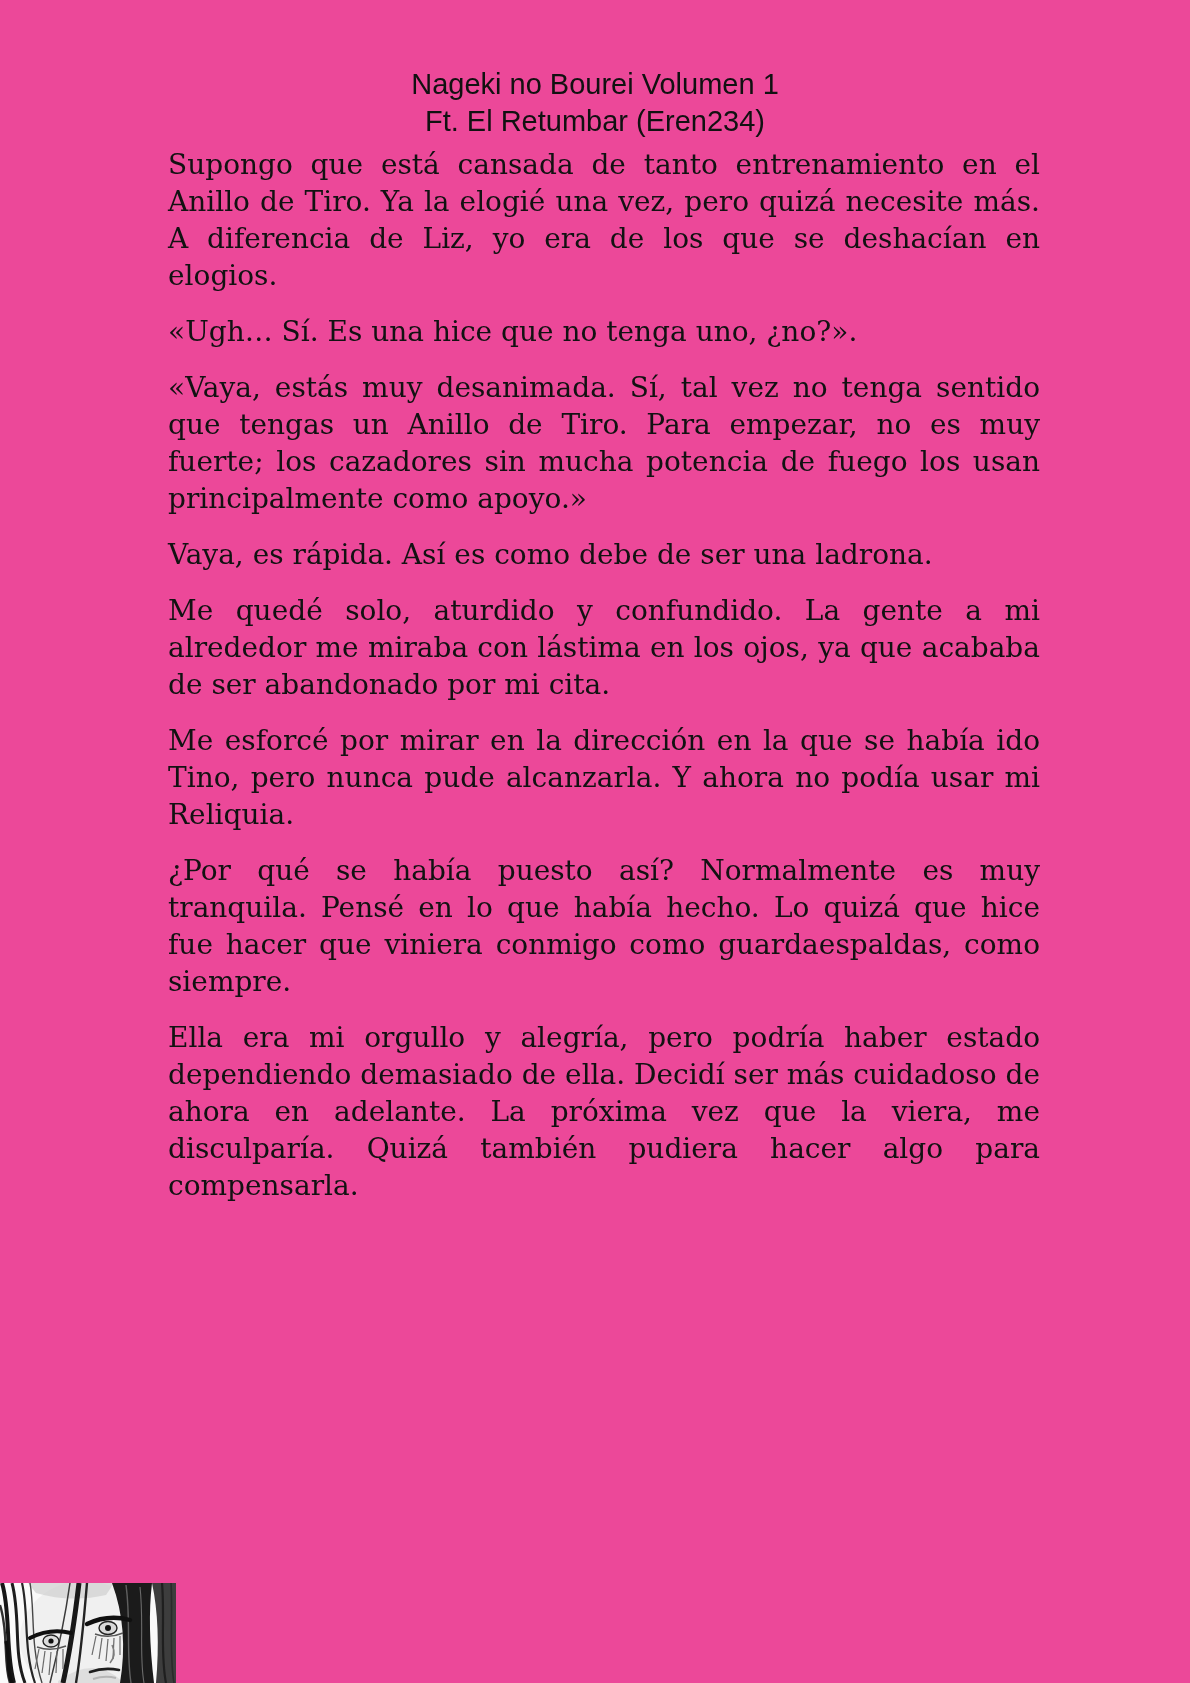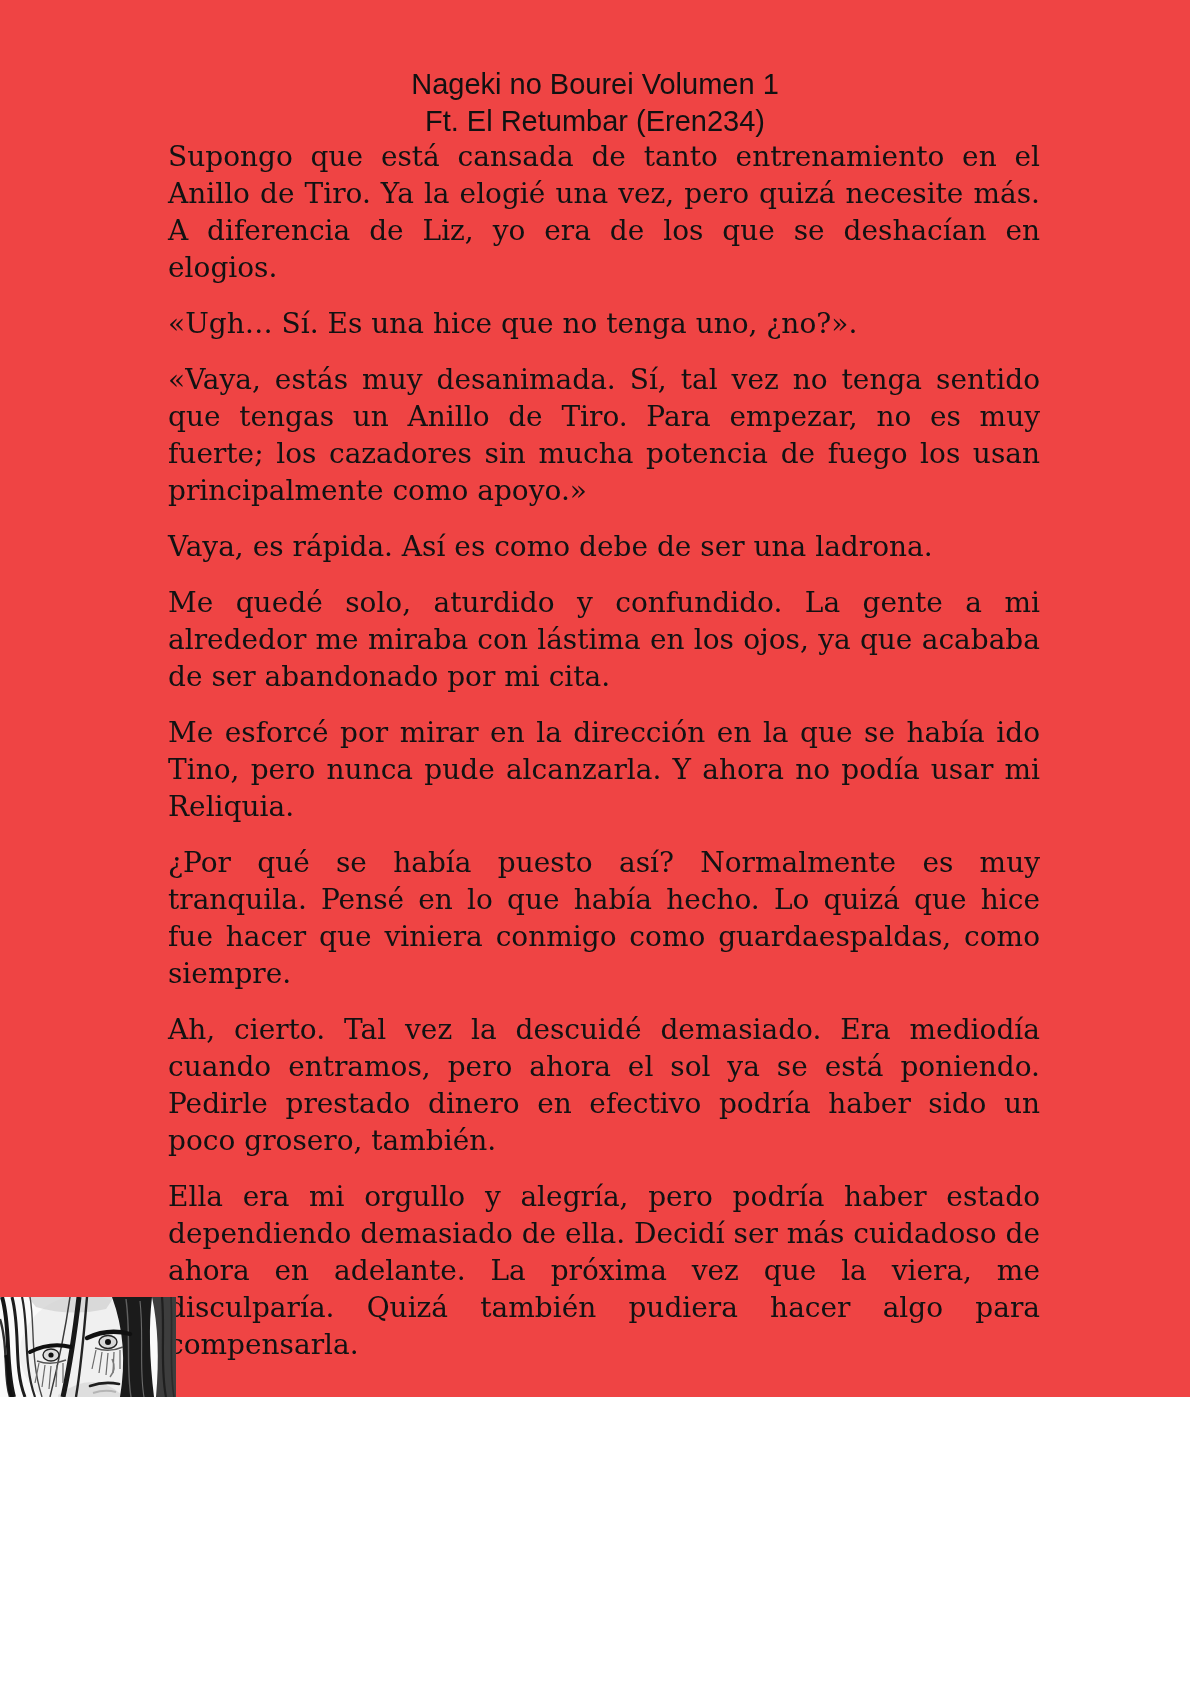--- a/index.html
+++ b/index.html
@@ -3,22 +3,22 @@
 <meta charset="utf-8">
 <style>
   html, body {
     margin: 0;
     padding: 0;
     background: #ffffff;
   }
   .page {
     position: relative;
     width: 1190px;
-    height: 1397px;
-    background: #ef4444;
+    height: 1683px;
+    background: #ec4899;
     overflow: hidden;
     color: #0c0c0c;
   }
   .title-block {
     position: absolute;
     top: 66px;
     left: 0;
     width: 100%;
     text-align: center;
     font-family: "Liberation Sans", sans-serif;
@@ -32,21 +32,21 @@
     top: 138px;
     left: 168px;
     width: 872px;
     font-family: "DejaVu Serif", serif;
     font-size: 28px;
     line-height: 37px;
     text-align: justify;
     color: #121212;
   }
   .body-text p {
-    margin: 0 0 19px 0;
+    margin: 8px 0 19px 0;
   }
   .footer-art {
     position: absolute;
     left: 0;
     bottom: 0;
     margin: 0;
     width: 176px;
     height: 100px;
     line-height: 0;
   }
@@ -62,21 +62,20 @@
   </header>
 
   <main class="body-text">
       <p>Supongo que está cansada de tanto entrenamiento en el Anillo de Tiro. Ya la elogié una vez, pero quizá necesite más. A diferencia de Liz, yo era de los que se deshacían en elogios.</p>
       <p>«Ugh… Sí. Es una hice que no tenga uno, ¿no?».</p>
       <p>«Vaya, estás muy desanimada. Sí, tal vez no tenga sentido que tengas un Anillo de Tiro. Para empezar, no es muy fuerte; los cazadores sin mucha potencia de fuego los usan principalmente como apoyo.»</p>
       <p>Vaya, es rápida. Así es como debe de ser una ladrona.</p>
       <p>Me quedé solo, aturdido y confundido. La gente a mi alrededor me miraba con lástima en los ojos, ya que acababa de ser abandonado por mi cita.</p>
       <p>Me esforcé por mirar en la dirección en la que se había ido Tino, pero nunca pude alcanzarla. Y ahora no podía usar mi Reliquia.</p>
       <p>¿Por qué se había puesto así? Normalmente es muy tranquila. Pensé en lo que había hecho. Lo quizá que hice fue hacer que viniera conmigo como guardaespaldas, como siempre.</p>
-      <p>Ah, cierto. Tal vez la descuidé demasiado. Era mediodía cuando entramos, pero ahora el sol ya se está poniendo. Pedirle prestado dinero en efectivo podría haber sido un poco grosero, también.</p>
       <p>Ella era mi orgullo y alegría, pero podría haber estado dependiendo demasiado de ella. Decidí ser más cuidadoso de ahora en adelante. La próxima vez que la viera, me disculparía. Quizá también pudiera hacer algo para compensarla.</p>
     </main>
 
   <figure class="footer-art">
     <svg viewBox="0 0 176 100" width="176" height="100" xmlns="http://www.w3.org/2000/svg">
       <rect width="176" height="100" fill="#fafafa"></rect>
 
       <ellipse cx="84" cy="56" rx="64" ry="58" fill="#f0f0f0"></ellipse>
       <path d="M58,98 Q94,72 122,98 L122,100 L58,100 Z" fill="#dedede"></path>
 

